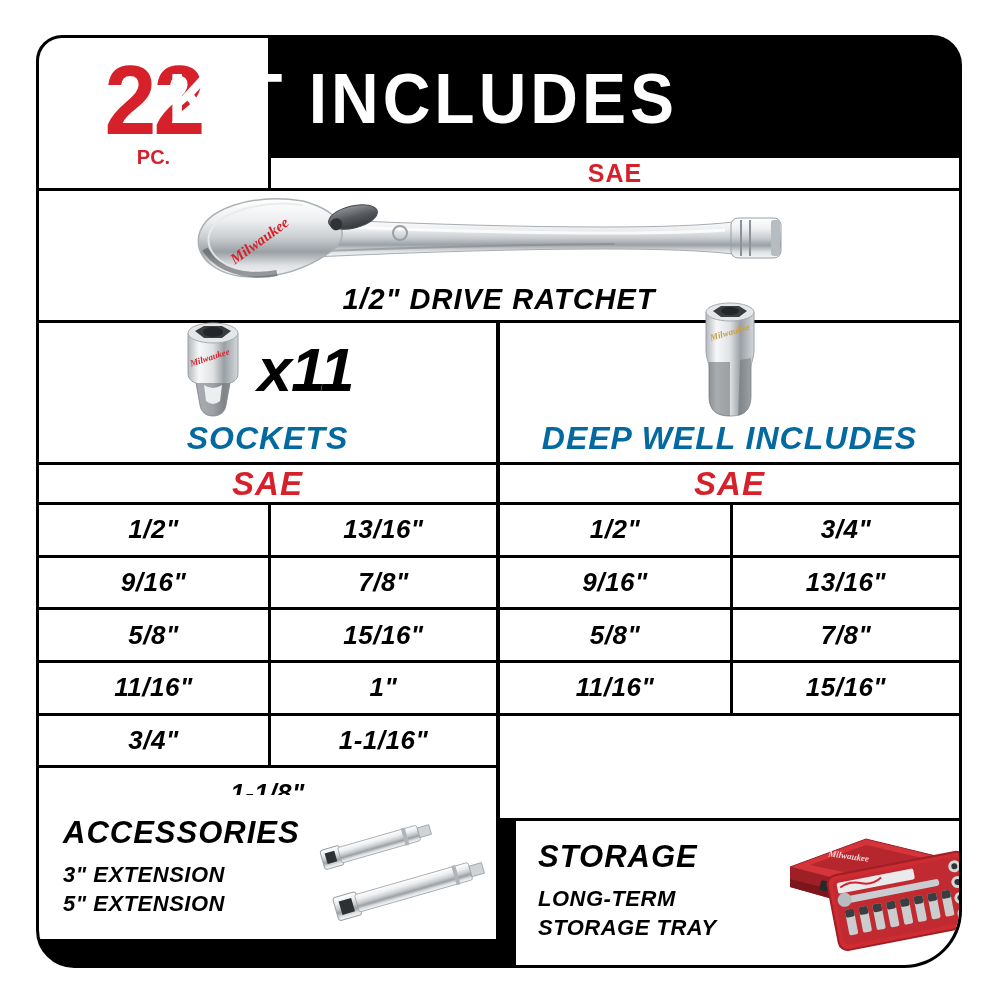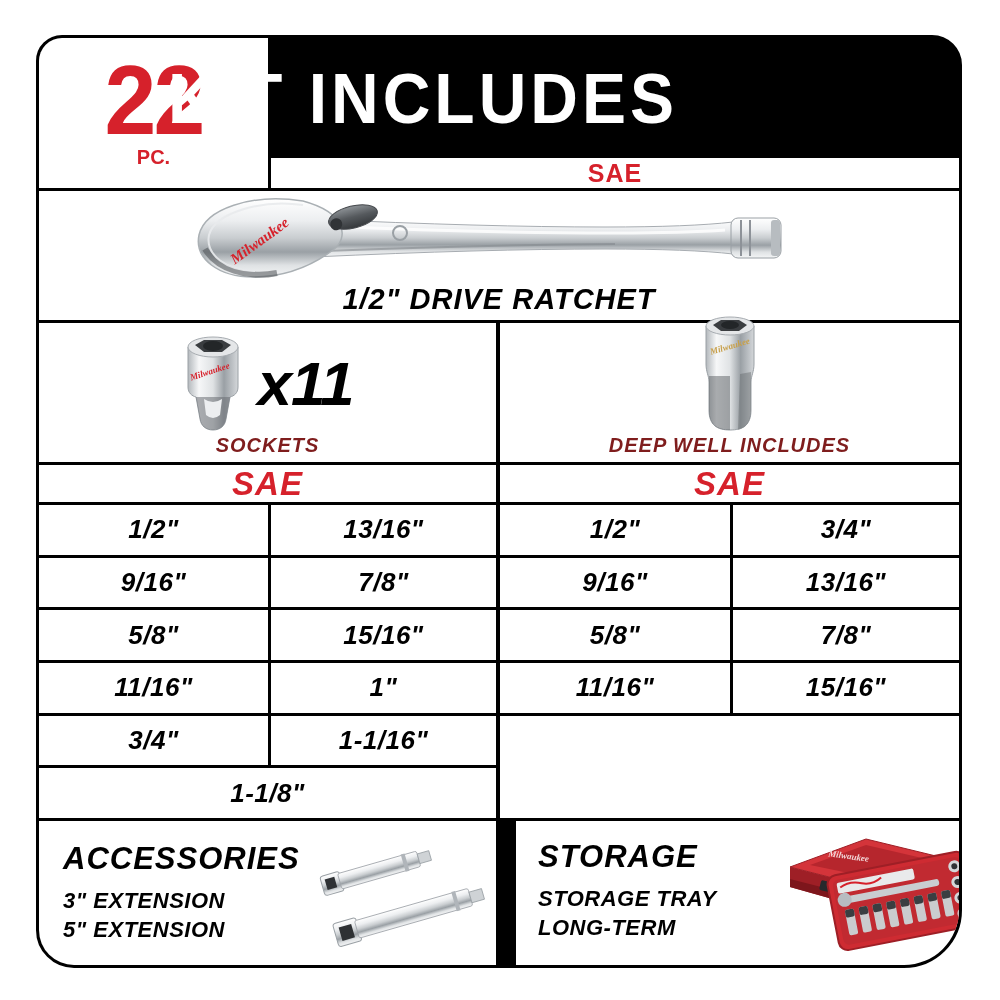--- a/index.html
+++ b/index.html
@@ -27,42 +27,42 @@
     align-items:center;justify-content:flex-end;padding-bottom:4px;box-sizing:border-box;}
   .ratchet-caption{font-weight:bold;font-style:italic;font-size:29px;letter-spacing:1px;color:#000;}
 
   
   .sockets-left{left:0;top:285px;width:457px;height:139px;}
   .sockets-right{left:461px;top:285px;width:459px;height:139px;}
   .sockets-cell-inner{height:100%;display:flex;flex-direction:column;align-items:center;
     justify-content:flex-end;padding-bottom:5px;box-sizing:border-box;}
   .socket-row{display:flex;align-items:center;justify-content:center;gap:14px;}
   .qty-text{font-weight:bold;font-style:italic;font-size:62px;color:#000;letter-spacing:-1px;}
-  .socket-label{font-weight:bold;font-style:italic;font-size:20px;letter-spacing:1px;
-    color:#7f1d1d;margin-top:2px;}
+  .socket-label{font-weight:bold;font-style:italic;font-size:32px;letter-spacing:1px;
+    color:#0369a1;margin-top:2px;}
 
   
   .saehdr-left{left:0;top:427px;width:457px;height:37px;}
   .saehdr-right{left:461px;top:427px;width:459px;height:37px;}
   .sae-hdr{display:flex;align-items:center;justify-content:center;}
   .sae-hdr .sae-text{color:#d6212b;font-weight:bold;font-style:italic;font-size:33px;letter-spacing:1px;}
 
   
   .size-table{position:absolute;display:grid;gap:3px;background:transparent;}
   .table-left{left:0;top:467px;width:457px;height:313px;
     grid-template-columns:229px 1fr;grid-template-rows:repeat(6,1fr);}
   .table-right{left:461px;top:467px;width:459px;height:313px;
     grid-template-columns:230px 1fr;grid-template-rows:repeat(6,1fr);}
   .tcell{background:#fff;display:flex;align-items:center;justify-content:center;
     font-weight:bold;font-style:italic;font-size:26px;color:#000;letter-spacing:.5px;}
   .tcell-span{grid-column:1/3;}
   .tcell-empty{grid-column:1/3;grid-row:5/7;}
 
   
-  .bottom-left{left:0;top:783px;width:457px;height:144px;box-sizing:border-box;
+  .bottom-left{left:0;top:757px;width:457px;height:144px;box-sizing:border-box;
     padding:20px 0 0 24px;}
   .bottom-right{left:461px;top:783px;width:459px;height:144px;box-sizing:border-box;
     padding:18px 0 0 22px;margin-left:16px;}
   .section-title{font-weight:bold;font-style:italic;font-size:31px;letter-spacing:1px;color:#000;}
   .section-lines{margin-top:9px;font-weight:bold;font-style:italic;font-size:22px;
     line-height:1.32;color:#000;letter-spacing:.5px;}
   .extensions-art{position:absolute;right:4px;top:26px;}
   .storage-art{position:absolute;right:2px;top:4px;}
 </style>
 </head>
@@ -222,22 +222,22 @@
           <rect x="15" y="0" width="118" height="18" rx="2" fill="url(#chromeV)" stroke="#9ea3a8" stroke-width="0.8"></rect>
           <rect x="116" y="-1" width="4" height="20" fill="#b0b5ba"></rect>
           <rect x="133" y="4" width="13" height="11" fill="#cfd3d6" stroke="#9aa0a5" stroke-width="0.8"></rect>
         </g>
       </svg>
     </div>
 
     <div class="cell bottom-right">
       <div class="section-title">STORAGE</div>
       <div class="section-lines">
+        <div>LONG-TERM</div>
         <div>STORAGE TRAY</div>
-        <div>LONG-TERM</div>
       </div>
       <svg class="storage-art" width="205" height="140" viewBox="0 0 205 140">
 
         <g>
           <polygon points="22,42 98,14 172,32 100,62" fill="#d4343a" stroke="#9e1f26" stroke-width="1"></polygon>
           <polygon points="42,40 98,20 154,33 100,52" fill="#b6262d"></polygon>
           <polygon points="22,42 100,62 100,84 22,62" fill="#9e1f26"></polygon>
           <polygon points="100,62 172,32 172,52 100,84" fill="#c12a31"></polygon>
           <polygon points="22,54 100,74 100,84 22,62" fill="#7d161c"></polygon>
           <rect x="52" y="56" width="11" height="10" rx="2" fill="#26292c" transform="rotate(14 57 61)"></rect>

